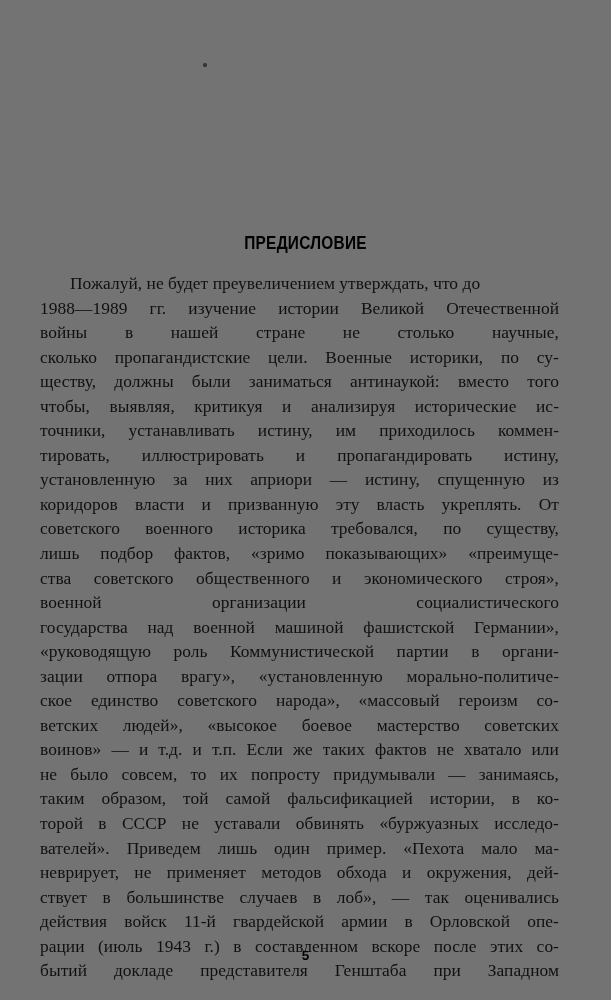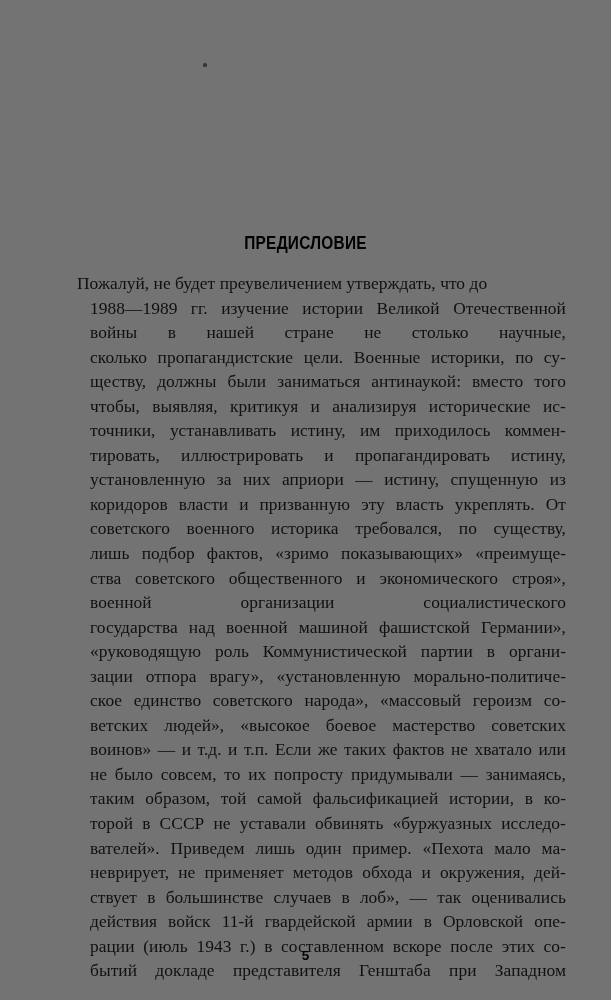--- a/index.html
+++ b/index.html
@@ -45,40 +45,39 @@
     font-weight: 700;
     font-size: 17.5px;
     letter-spacing: 0.3px;
     transform: scaleX(0.88);
     color: #000;
     line-height: 20px;
   }
 
   .body-block {
     position: absolute;
-    left: 47px;
+    left: 40px;
     top: 271px;
     width: 519px;
   }
 
   .text-line {
     display: block;
     font-size: 17.4px;
     line-height: 24.55px;
     white-space: nowrap;
     color: #101010;
     letter-spacing: 0.05px;
   }
 
   
   .text-line.justify {
     display: flex;
     justify-content: space-between;
     white-space: normal;
-    margin-left: 43px;
   }
   .text-line.justify > span { white-space: pre; }
 
   .text-line.indent { text-indent: 30px; }
 
   .page-number {
     position: absolute;
     left: 0;
     right: 0;
     top: 948px;

